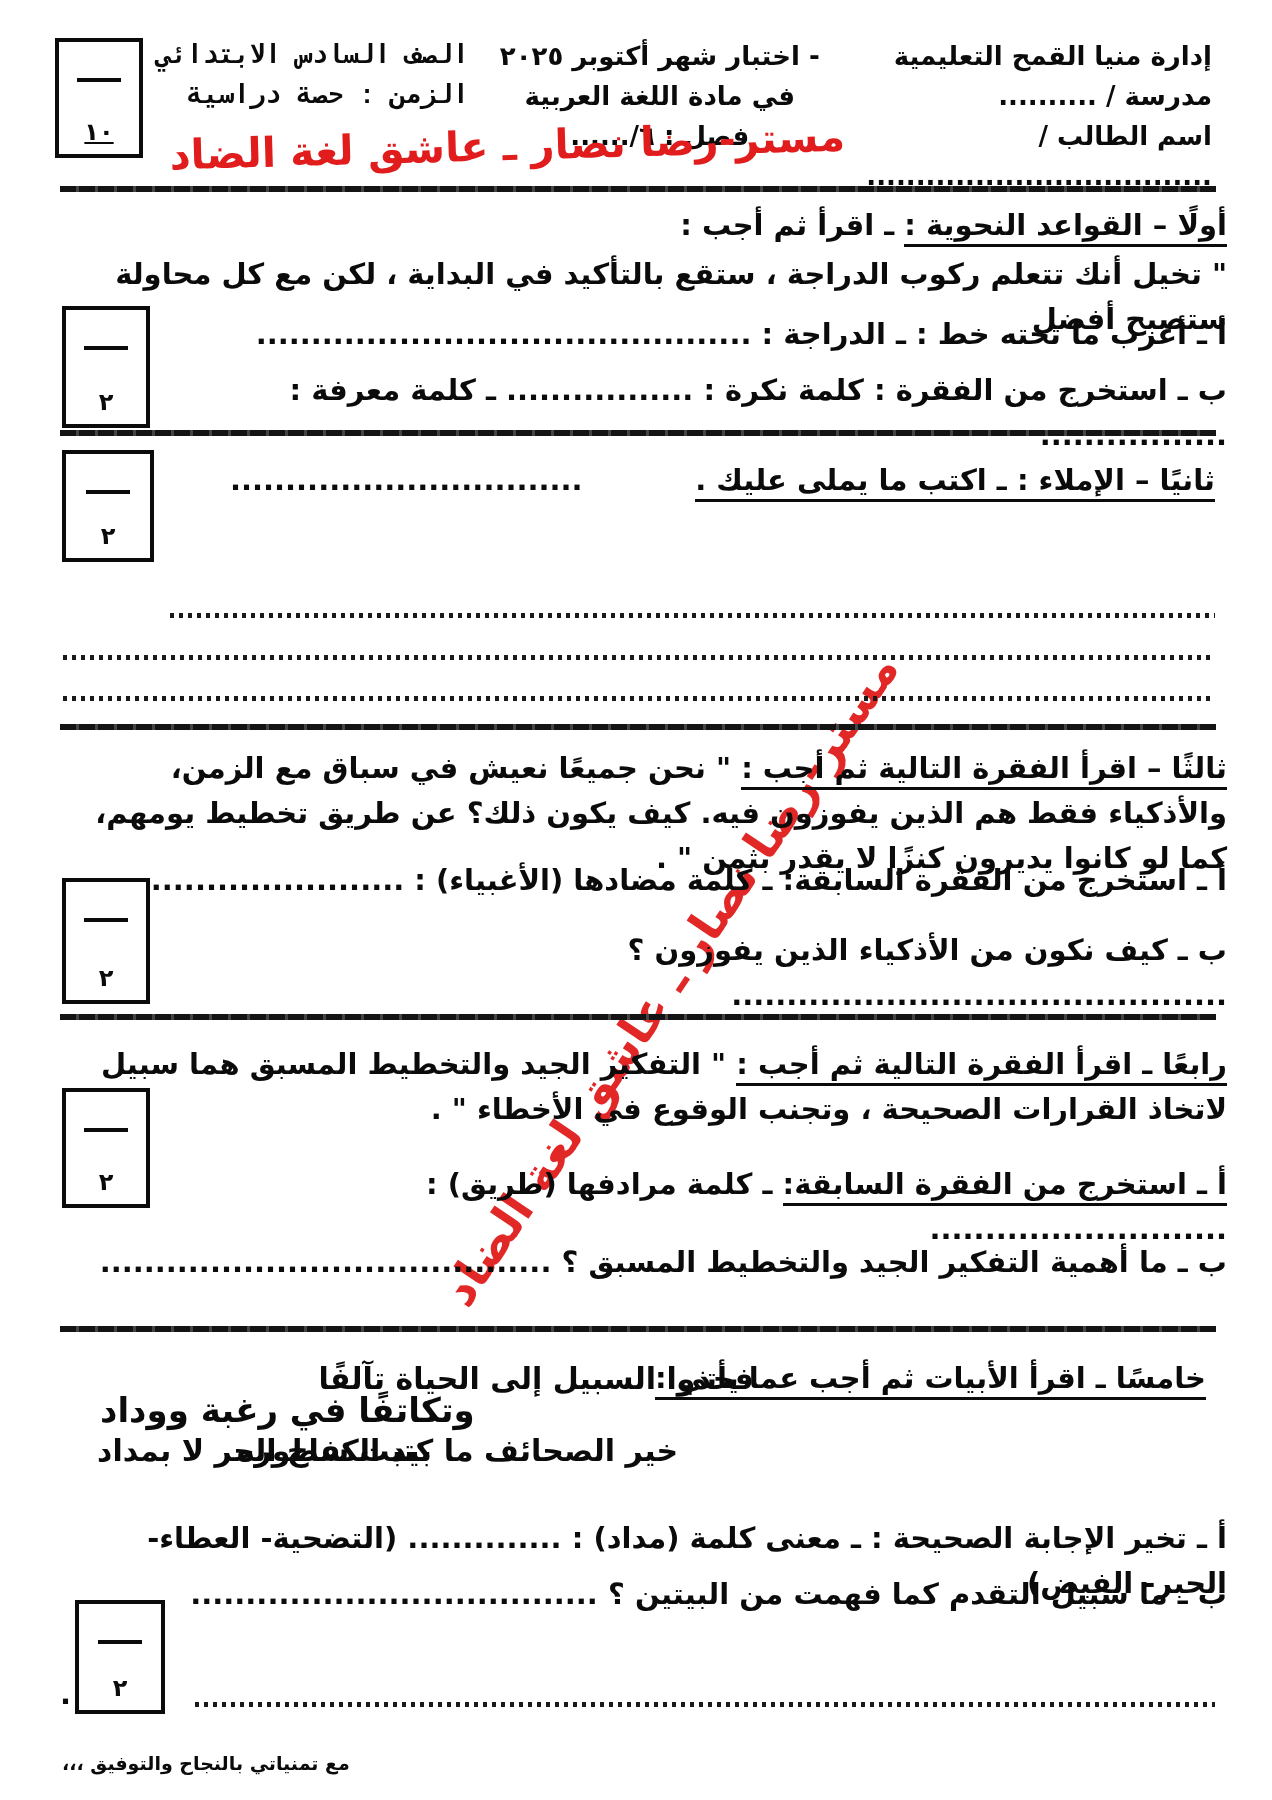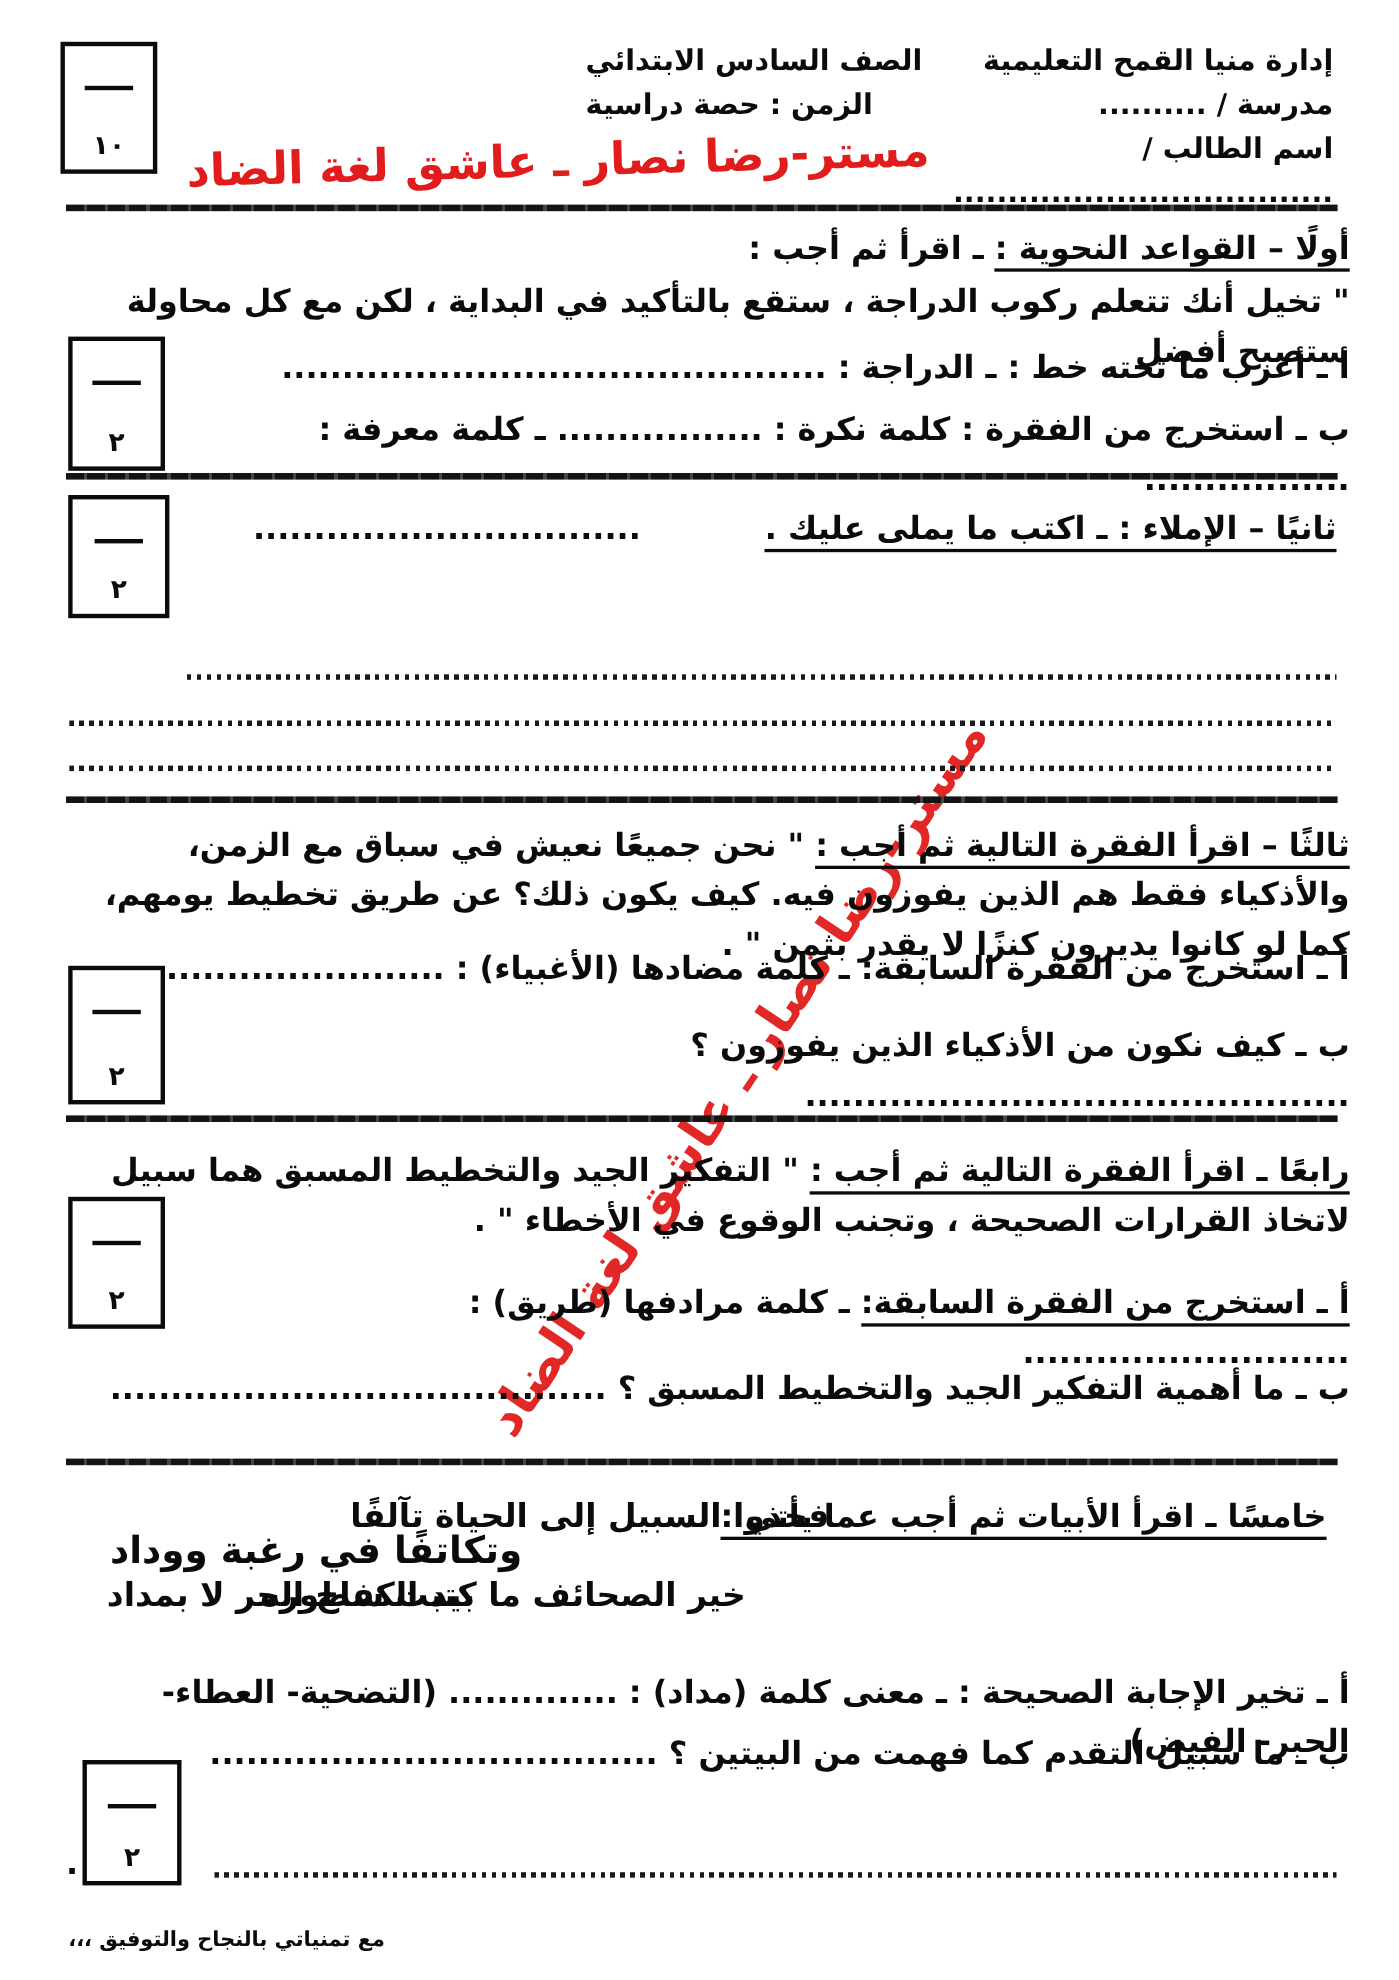--- a/index.html
+++ b/index.html
@@ -11,21 +11,21 @@
     position:relative;
     overflow:hidden;
     font-weight:700;
   }
   .abs{position:absolute;}
   
   .hdr{top:36px;right:60px;left:150px;display:flex;flex-direction:row;font-size:26px;line-height:40px;}
   .hdr-col{display:flex;flex-direction:column;}
   .hdr-col.c-right{width:34%;text-align:right;}
   .hdr-col.c-mid{width:36%;text-align:center;}
-  .hdr-col.c-left{width:30%;text-align:left;}
+  .hdr-col.c-left{width:30%;text-align:right;font-family:Liberation Mono, monospace;}
   .hdr-col .u{text-decoration:underline;}
   
   .score-box{
     border:4px solid #0b0b0b;background:#fff;
     display:flex;flex-direction:column;align-items:center;justify-content:space-between;
     padding:18px 6px 8px 6px;box-sizing:border-box;
   }
   .score-dash{width:44px;border-top:4px solid #0b0b0b;margin-top:18px;}
   .score-num{font-size:24px;}
   
@@ -57,27 +57,32 @@
 </style>
 </head>
 <body>
 
 <div class="abs hdr">
   <div class="hdr-col c-right">
     <span>إدارة منيا القمح التعليمية</span>
     <span>مدرسة / ..........</span>
     <span>اسم الطالب  /  ...................................</span>
   </div>
+  <div class="hdr-col c-mid">
+    <span>-   اختبار شهر أكتوبر ٢٠٢٥</span>
+    <span>في مادة اللغة العربية</span>
+    <span>فصل :  ٦/......</span>
+  </div>
   <div class="hdr-col c-left">
     <span>الصف السادس الابتدائي</span>
     <span>الزمن : حصة دراسية</span>
   </div>
 </div>
 
-<div class="abs score-box" style="left:55px;top:38px;width:88px;height:120px;">
+<div class="abs score-box" style="left:55px;top:38px;width:88px;height:120px;text-decoration:underline;">
   <div class="score-dash"></div>
   <div class="score-num">١٠</div>
 </div>
 
 <div class="abs rule" style="top:186px;"></div>
 
 <div class="abs red wm-top">مستر-رضا نصار ـ عاشق لغة الضاد</div>
 
 <div class="abs red wm-diag">مستر-رضا نصار ـ عاشق لغة الضاد</div>
 

